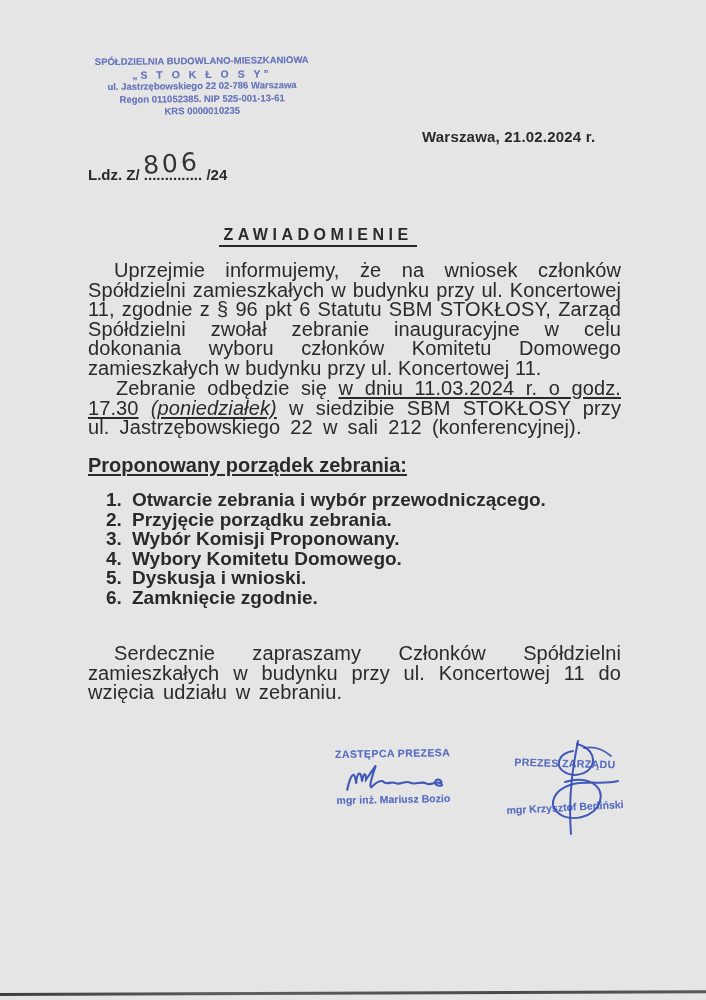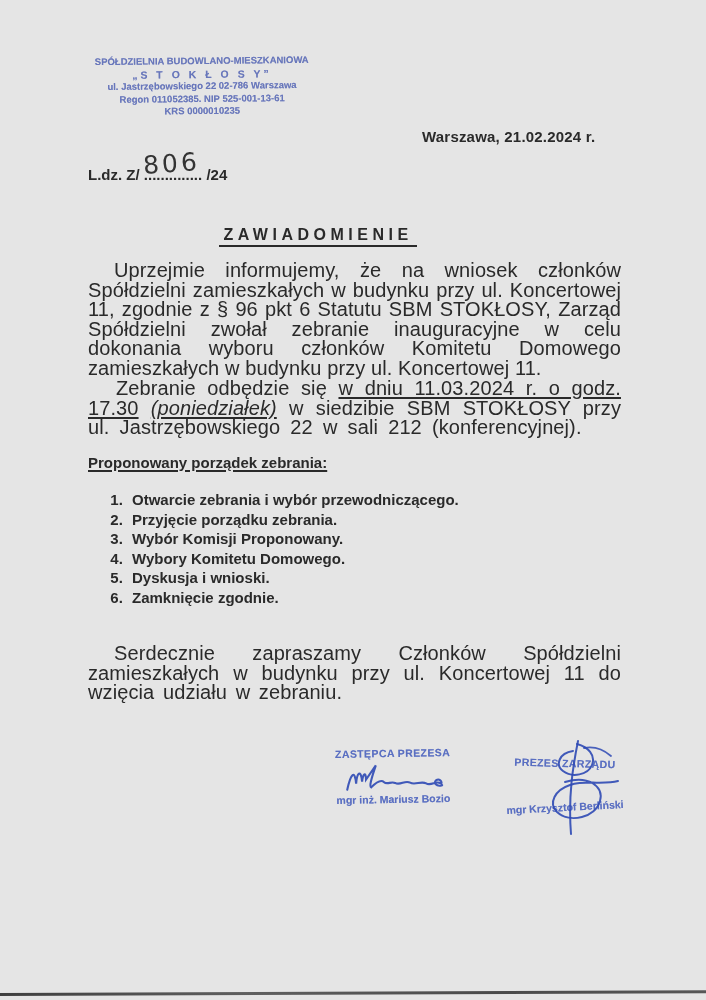--- a/index.html
+++ b/index.html
@@ -98,34 +98,34 @@
   .p2 { top: 379px; text-indent: 28px; word-spacing: 4.5px; }
   .closing { top: 644px; text-indent: 26px; word-spacing: 3px; }
 
   .u { text-decoration: underline; text-decoration-thickness: 2px; text-underline-offset: 2px; }
   .it { font-style: italic; }
 
   .agenda-heading {
     position: absolute;
     left: 88px;
     top: 454px;
-    font-size: 15px;
+    font-size: 20px;
     font-weight: 700;
     text-decoration: underline;
     text-decoration-thickness: 2px;
     text-underline-offset: 2px;
   }
   ol.agenda {
     position: absolute;
     left: 104px;
     top: 490px;
     width: 490px;
     margin: 0;
     padding-left: 23px;
-    font-size: 15px;
+    font-size: 19px;
     font-weight: 700;
     line-height: 19.6px;
   }
   ol.agenda li { padding-left: 5px; }
 
   
   .sig { position: absolute; color: #5a6fc2; text-align: center; }
   .sig-title {
     font-size: 10.5px;
     font-weight: 700;

